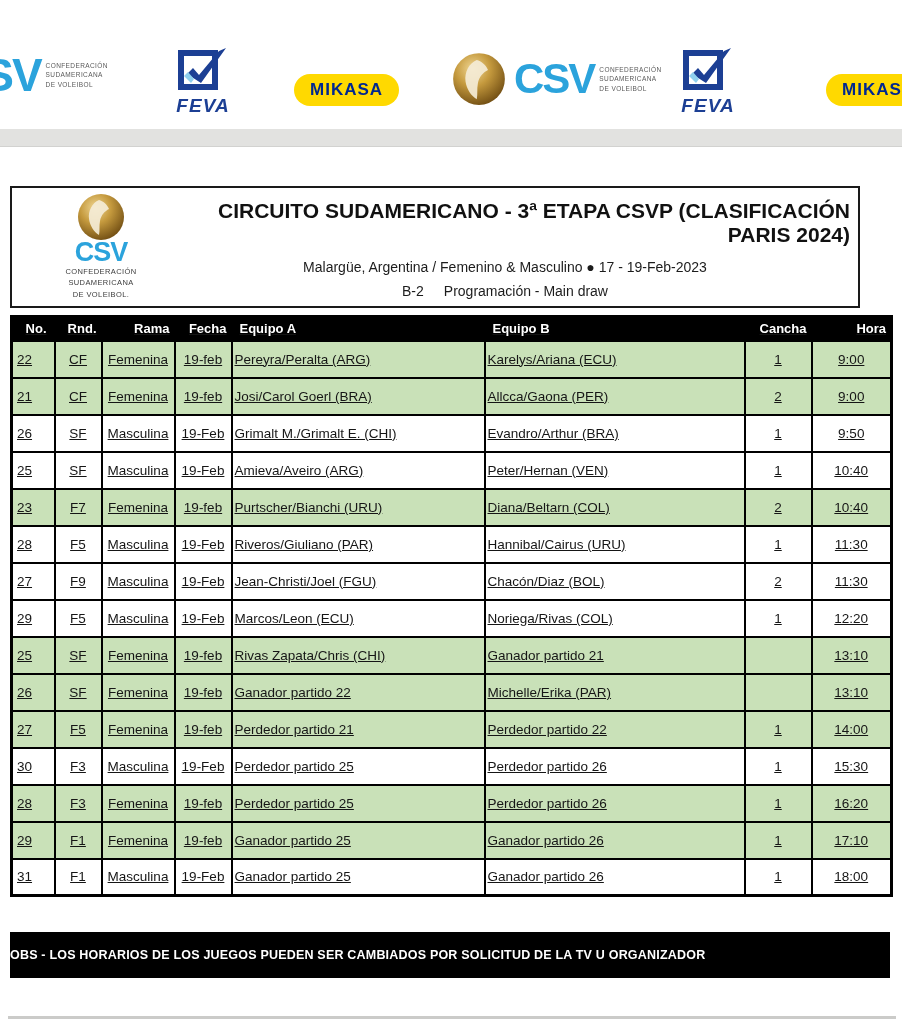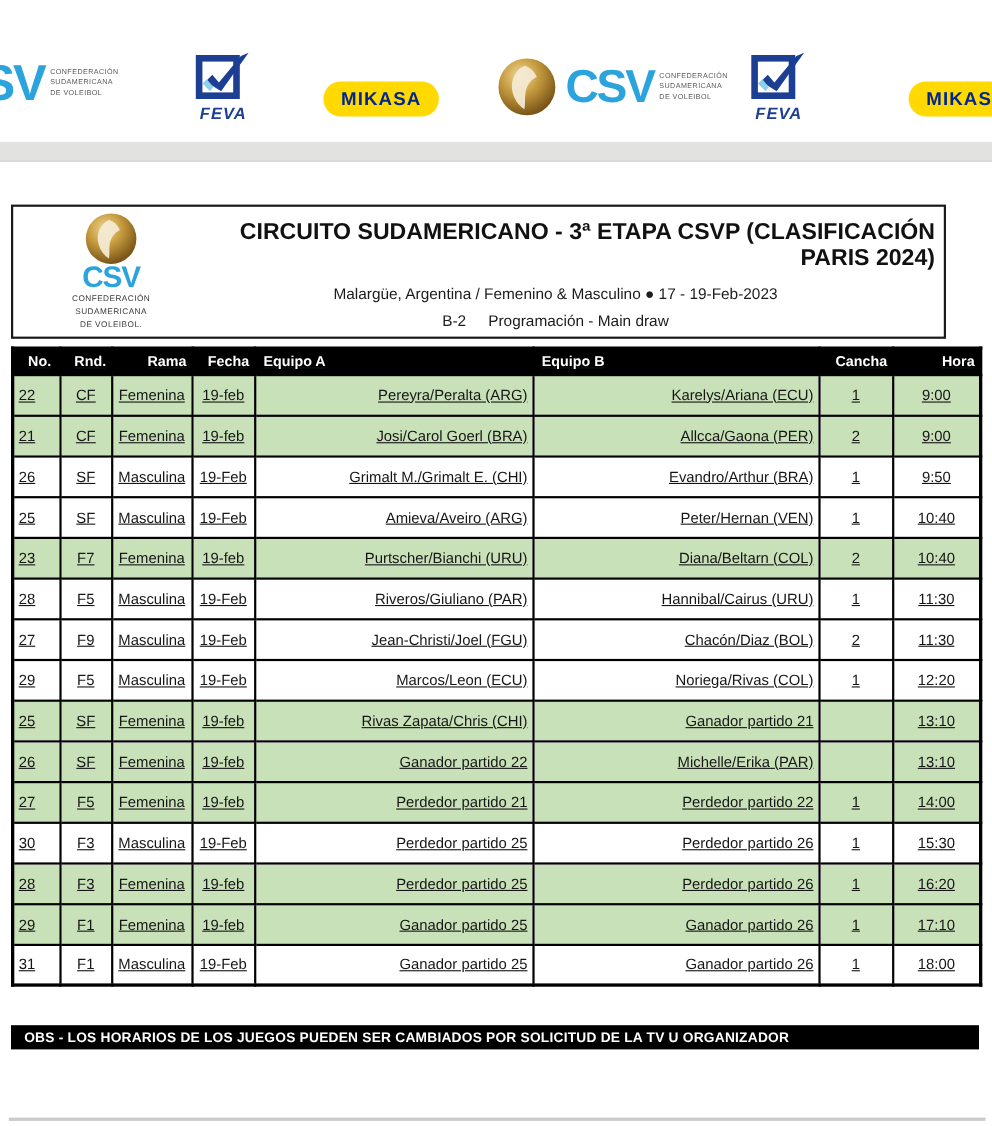--- a/index.html
+++ b/index.html
@@ -28,21 +28,21 @@
   .csv-word{font-weight:800;color:var(--accent-blue);font-size:46px;line-height:1;letter-spacing:-2px;}
   .csv-sub{display:flex;flex-direction:column;justify-content:center;margin-left:5px;}
   .csv-sub span{font-size:6.5px;color:#5a5a5a;letter-spacing:.4px;line-height:1.45;white-space:nowrap;}
 
   .logo-csv-clip{left:0;top:52px;width:114px;height:60px;overflow:hidden;}
   .logo-csv-clip .csv-row{margin-left:-48px;}
 
   .logo-feva-1{left:176px;top:44px;}
   .logo-feva-2{left:681px;top:44px;}
   .feva{display:flex;flex-direction:column;align-items:center;}
-  .feva-label{font-size:15px;font-weight:bold;font-style:italic;color:var(--feva-navy);letter-spacing:1px;margin-top:1px;}
+  .feva-label{font-size:19px;font-weight:bold;font-style:italic;color:var(--feva-navy);letter-spacing:1px;margin-top:1px;}
 
   .logo-mikasa-1{left:294px;top:74px;}
   .logo-mikasa-2{left:826px;top:74px;}
   .mikasa-pill{
     display:inline-block;background:var(--mikasa-yellow);color:var(--mikasa-navy);
     font-weight:800;font-size:17px;letter-spacing:1px;border-radius:16px;
     padding:7px 16px 8px 16px;line-height:1;
   }
 
   .logo-csv-ball{left:452px;top:52px;}
@@ -77,27 +77,27 @@
   }
   th.h-no{text-align:right;padding-right:7px;}
   th.h-equipo{text-align:left;padding-left:7px;}
   td{
     border:2px solid #000;height:37px;font-size:13.5px;color:#161616;
     background:#fff;padding:0 4px;overflow:hidden;white-space:nowrap;
   }
   tr.green td{background:var(--row-green);}
   td.col-no{padding-right:7px;}
   td.col-rnd,td.col-rama,td.col-fecha,td.col-cancha,td.col-hora{text-align:center;}
-  td.col-equipo_a,td.col-equipo_b{text-align:right;padding-left:12px;}
+  td.col-equipo_a,td.col-equipo_b{text-align:left;padding-left:2px;}
 
   
   .obs-bar{
-    position:absolute;top:932px;left:10px;width:880px;height:22px;
+    position:absolute;top:932px;left:10px;width:880px;height:46px;
     background:#000;color:#fff;display:flex;align-items:center;
-    font-size:12.5px;font-weight:bold;letter-spacing:.2px;padding-left:12px;
+    font-size:12.5px;font-weight:bold;letter-spacing:.2px;padding-left:0;
   }
   .bottom-line{position:absolute;top:1016px;left:8px;width:888px;height:3px;background:#cbcbc9;}
 </style>
 </head>
 <body>
 
 <svg width="0" height="0" style="position:absolute">
   <defs>
     <radialGradient id="goldGrad" cx="38%" cy="30%" r="75%">
       <stop offset="0%" stop-color="#f0d794"></stop>

